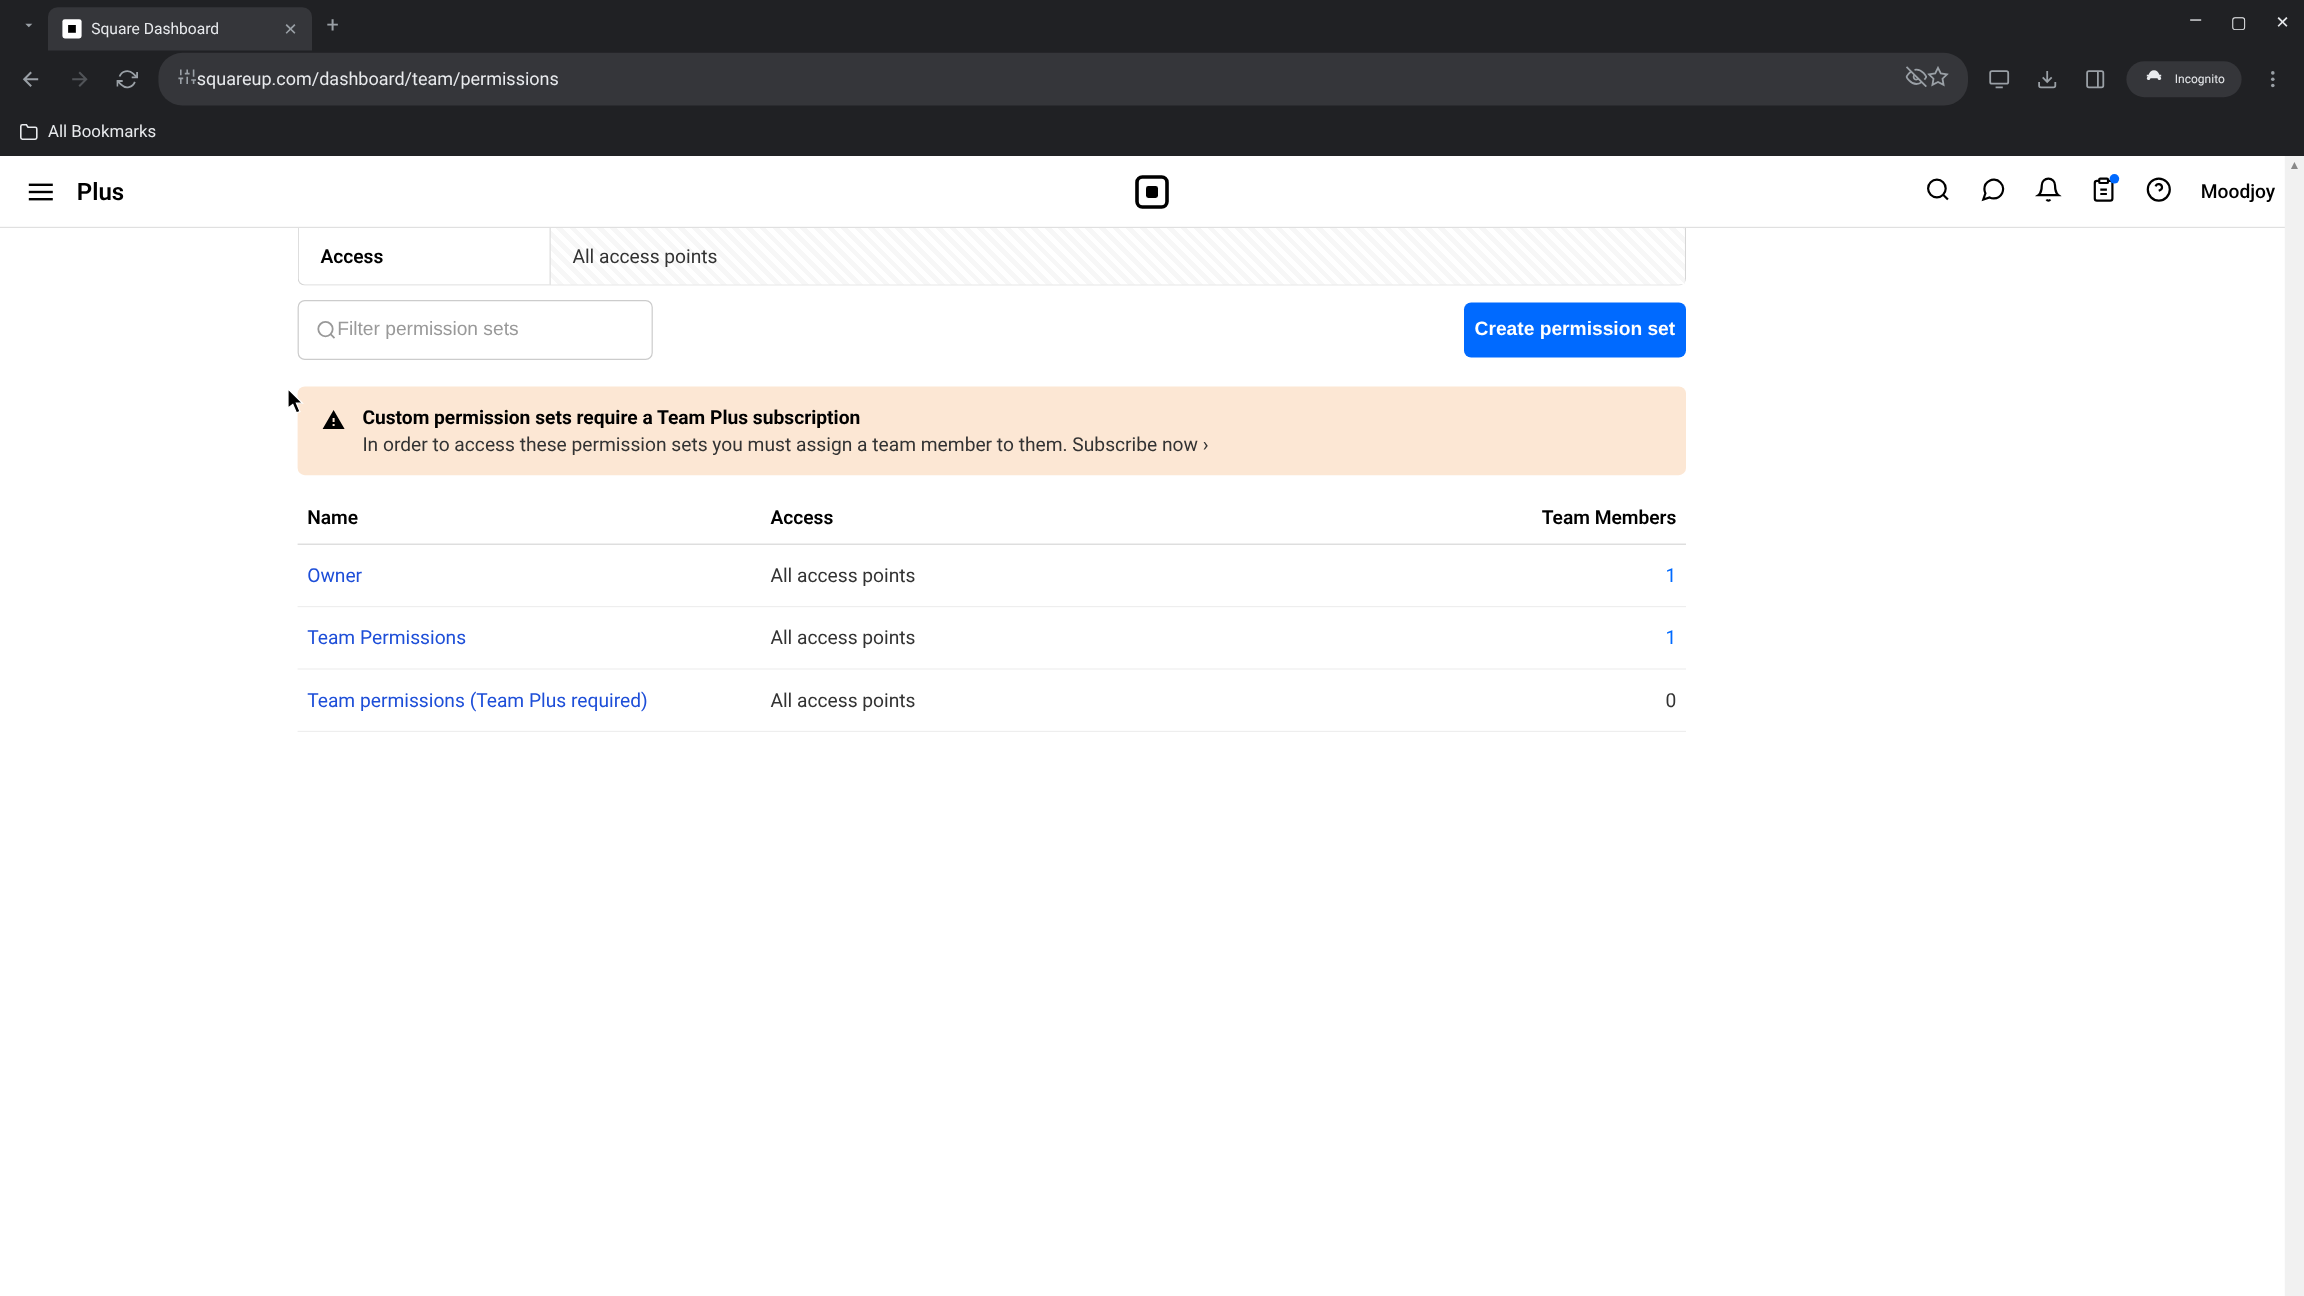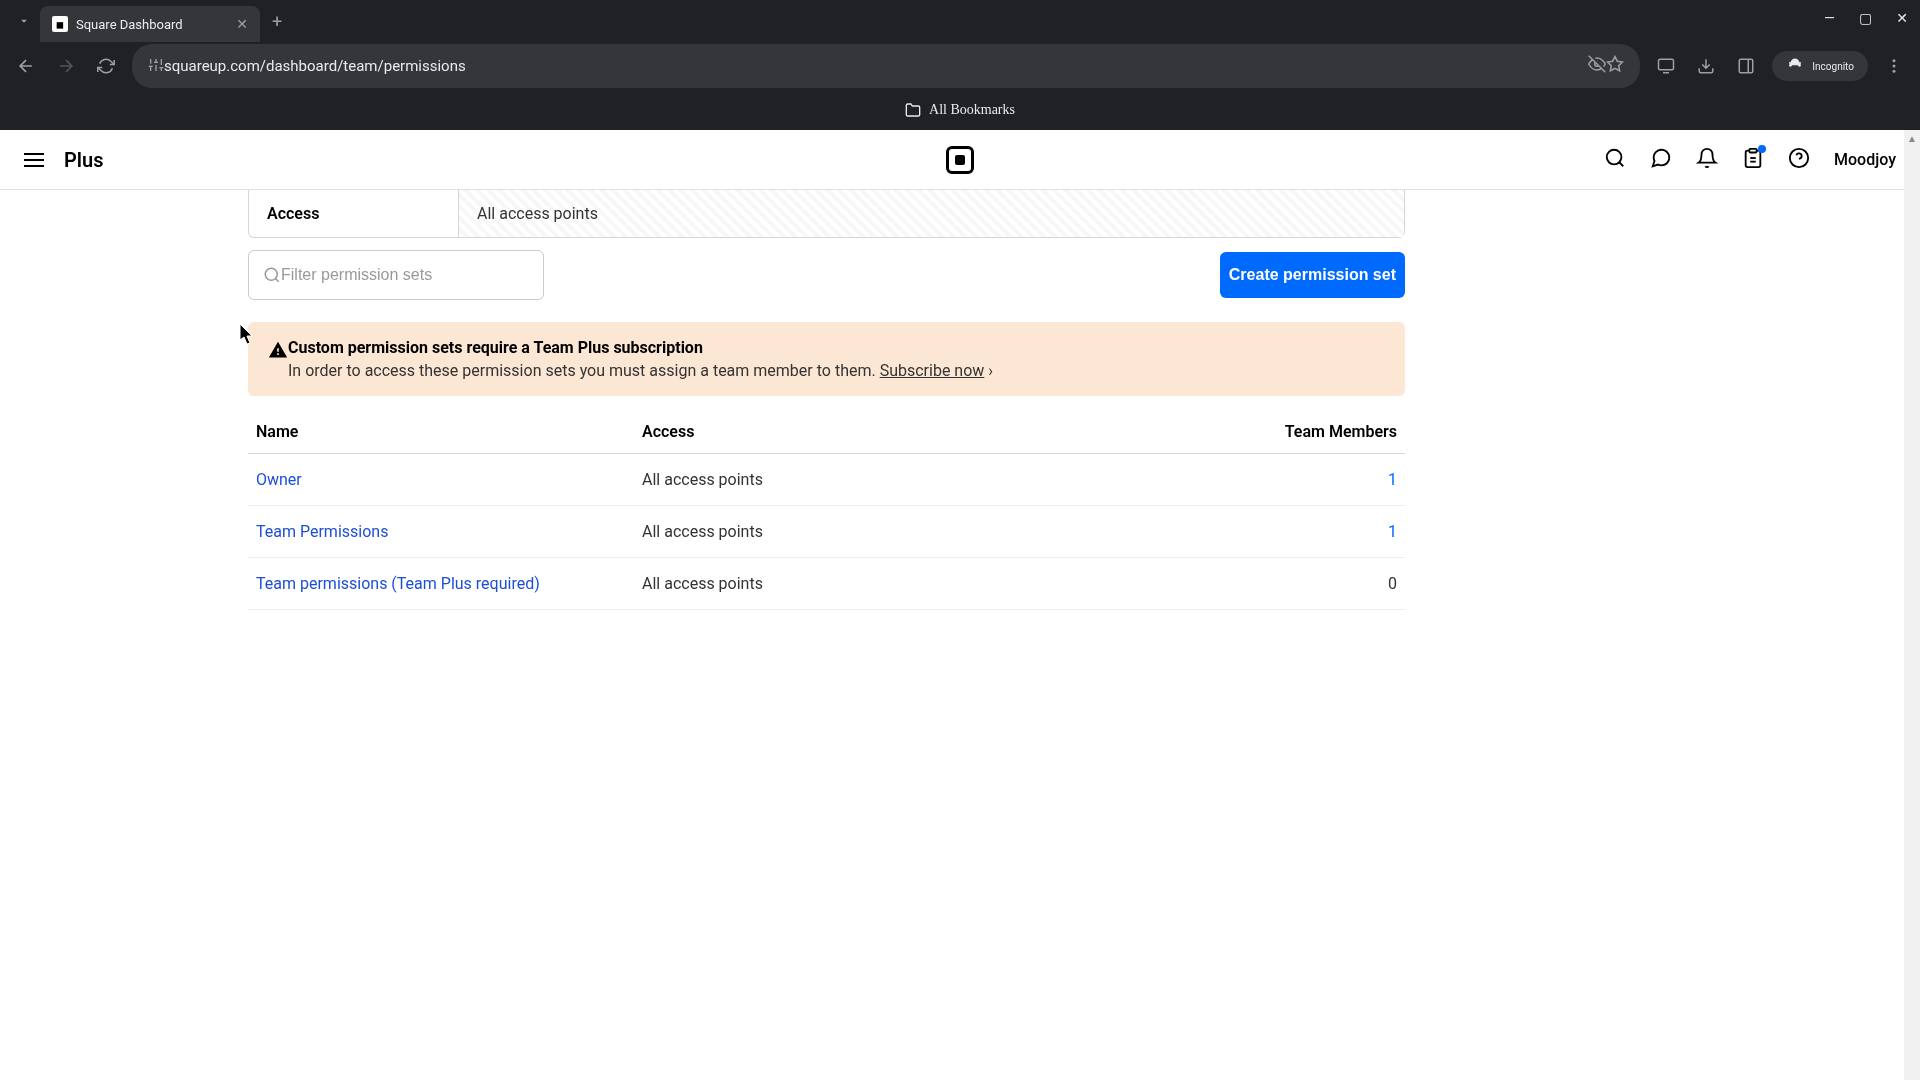--- a/index.html
+++ b/index.html
@@ -18,21 +18,21 @@
     .window-control { cursor: pointer; font-size: 14px; }
     
     .nav-bar { height: 48px; display: flex; align-items: center; padding: 0 12px; gap: 12px; }
     .nav-btn { color: #9aa0a6; cursor: pointer; display: flex; align-items: center; justify-content: center; width: 28px; height: 28px; }
     .address-bar { flex: 1; background: #35363a; border-radius: 20px; height: 44px; display: flex; align-items: center; padding: 16px 16px; gap: 0; }
     .site-icon { color: #9aa0a6; font-size: 14px; }
     .url-text { color: #e8eaed; font-size: 15px; flex: 1; }
     .addr-icon { color: #9aa0a6; cursor: pointer; }
     .incognito-badge { background: #35363a; border-radius: 20px; padding: 6px 14px; display: flex; align-items: center; gap: 8px; color: #e8eaed; font-size: 10px; }
     
-    .bookmark-bar { height: 40px; display: flex; align-items: center; justify-content: center; padding: 0 16px; font-family: Liberation Serif, serif; }
+    .bookmark-bar { height: 40px; display: flex; align-items: center; justify-content: flex-start; padding: 0 16px; }
     .all-bookmarks { color: #e8eaed; font-size: 14px; display: flex; align-items: center; gap: 8px; cursor: pointer; }
     
     
     .app-header { height: 60px; border-bottom: 1px solid #e0e0e0; display: flex; align-items: center; padding: 0 24px; position: relative; }
     .hamburger { cursor: pointer; display: flex; flex-direction: column; gap: 4px; margin-right: 20px; }
     .hamburger span { width: 20px; height: 2px; background: #000; }
     .page-title { font-size: 20px; font-weight: 600; color: #000; }
     .square-logo { position: absolute; left: 50%; transform: translateX(-50%); width: 28px; height: 28px; border: 3px solid #000; border-radius: 6px; display: flex; align-items: center; justify-content: center; cursor: pointer; }
     .square-logo-inner { width: 10px; height: 10px; background: #000; border-radius: 2px; }
     .header-right { margin-left: auto; display: flex; align-items: center; gap: 24px; }
@@ -47,26 +47,26 @@
     .filter-row-wrapper { border: 1px solid #d6d6d6; border-top: none; border-radius: 0 0 6px 6px; display: flex; }
     .filter-label-cell { width: 210px; padding: 14px 18px; font-weight: 600; font-size: 16px; color: #000; border-right: 1px solid #d6d6d6; }
     .filter-value-cell { flex: 1; padding: 14px 18px; font-size: 16px; color: #333; background: repeating-linear-gradient(45deg, #fff, #fff 4px, #f7f7f7 4px, #f7f7f7 8px); }
     
     .actions-row { display: flex; align-items: center; margin-top: 12px; gap: 16px; }
     .search-box { width: 296px; height: 50px; border: 1px solid #ccc; border-radius: 6px; display: flex; align-items: center; padding: 0 14px; }
     .search-box input { border: none; outline: none; font-size: 16px; flex: 1; color: #333; }
     .search-box input::placeholder { color: #999; }
     .create-btn { margin-left: auto; background: #006aff; color: #fff; border: none; border-radius: 6px; padding: 14px 9px; font-size: 16px; font-weight: 600; cursor: pointer; }
     
-    .warning-banner { background: #fce7d4; border-radius: 6px; padding: 16px 20px; margin-top: 22px; display: flex; }
+    .warning-banner { background: #fce7d4; border-radius: 6px; padding: 16px 20px; margin-top: 22px; display: flex; gap: 14px; }
     .warning-icon { color: #000; flex-shrink: 0; margin-top: 2px; }
     .warning-content { flex: 1; }
     .warning-title { font-weight: 700; font-size: 16px; color: #000; margin-bottom: 4px; }
     .warning-text { font-size: 16px; color: #333; }
-    .subscribe-link { text-decoration: underline; cursor: pointer; }
+    .subscribe-link { cursor: pointer; }
     .chevron-right { margin-left: 4px; }
     
     .table { margin-top: 14px; }
     .table-header { display: flex; padding: 12px 8px; border-bottom: 1px solid #d6d6d6; font-weight: 600; font-size: 16px; }
     .col-name { flex: 0 0 386px; }
     .col-access { flex: 1; }
     .col-members { flex: 0 0 180px; text-align: right; }
     .table-row { display: flex; padding: 16px 8px; border-bottom: 1px solid #eee; font-size: 16px; align-items: center; }
     .row-name { color: #1d4ed8; cursor: pointer; }
     .row-access { color: #333; }

